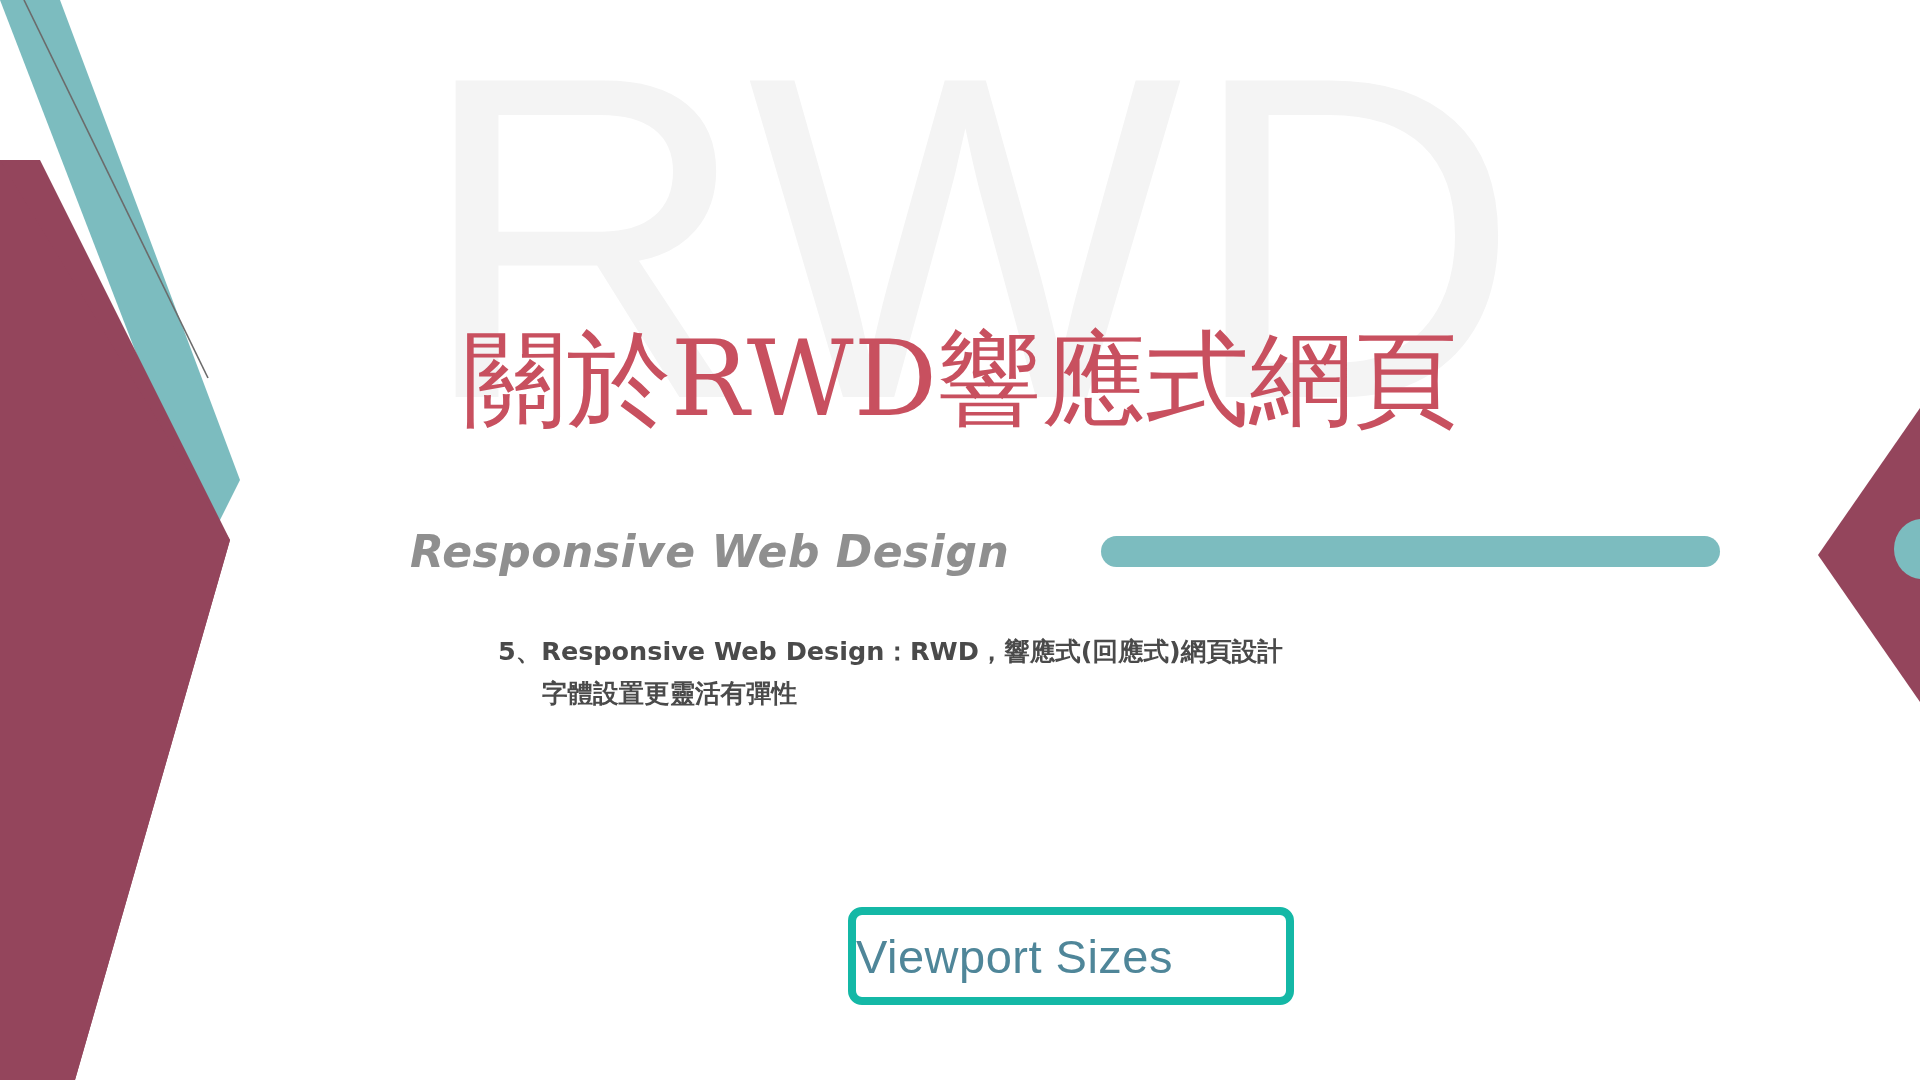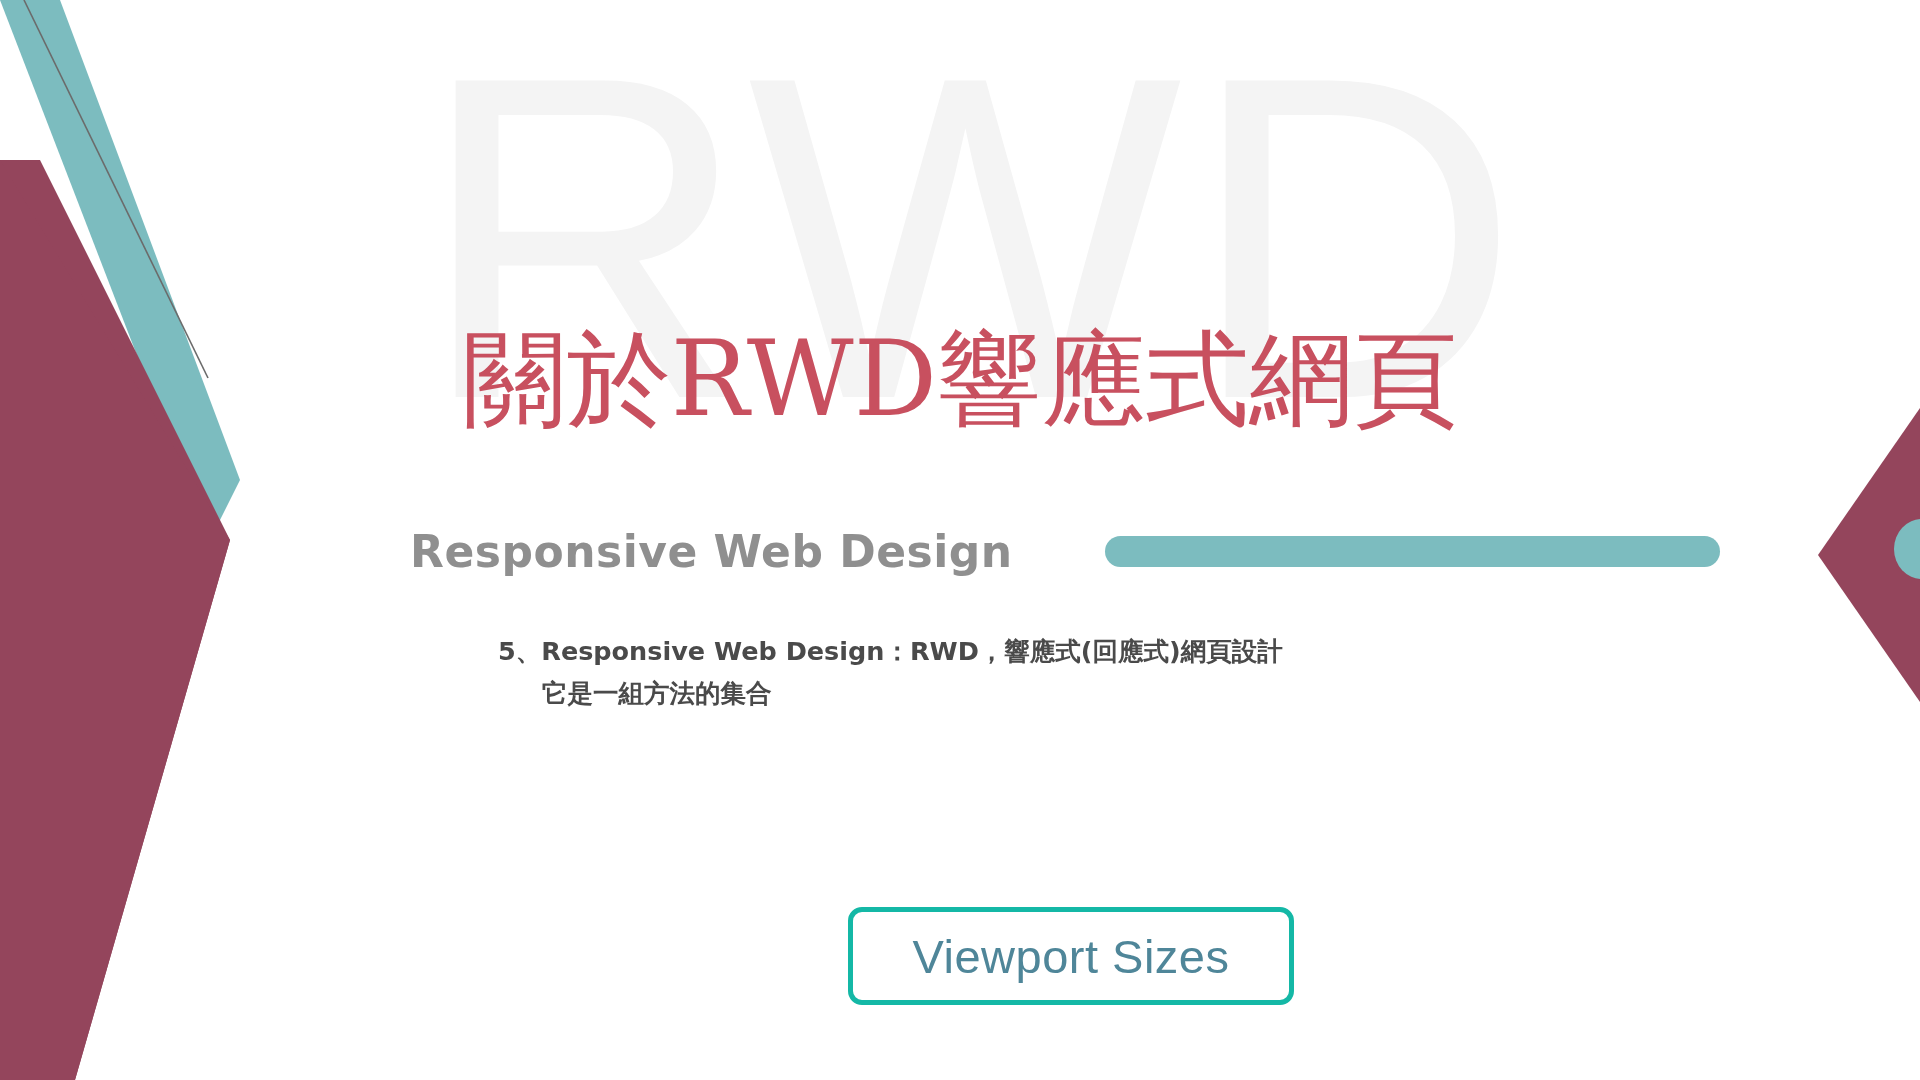--- a/index.html
+++ b/index.html
@@ -66,20 +66,21 @@
   
   .subtitle-row {
     position: absolute;
     left: 410px;
     top: 520px;
     width: 1310px;
     height: 62px;
     display: flex;
     align-items: center;
     gap: 92px;
+    font-style: italic;
   }
 
   .subtitle-text {
     font-family: "DejaVu Sans", "Liberation Sans", sans-serif;
     font-size: 44px;
     font-weight: 700;
     letter-spacing: 0.5px;
     color: #8f8f8f;
     white-space: nowrap;
   }
@@ -107,26 +108,25 @@
   .bullet-line { white-space: nowrap; }
   .bullet-line.indent { padding-left: 44px; }
 
   
   .vp-button {
     position: absolute;
     left: 848px;
     top: 907px;
     width: 446px;
     height: 98px;
-    border: 5px solid #14b8a6;
+    border: 8px solid #14b8a6;
     border-radius: 14px;
     background: #ffffff;
     display: flex;
     align-items: center;
-    justify-content: center;
     font-family: "Liberation Sans", "DejaVu Sans", sans-serif;
     font-size: 47px;
     font-weight: 400;
     color: #4f8699;
     letter-spacing: 0.5px;
     cursor: pointer;
   }
 </style>
 </head>
 <body>
@@ -155,20 +155,20 @@
 
   <h1 class="title">關於RWD響應式網頁</h1>
 
   <div class="subtitle-row">
     <div class="subtitle-text">Responsive Web Design</div>
     <div class="subtitle-bar"></div>
   </div>
 
   <div class="bullets">
     <div class="bullet-line">5、Responsive Web Design：RWD，響應式(回應式)網頁設計</div>
-    <div class="bullet-line indent">它是一組方法的集合</div>
+    <div class="bullet-line indent">字體設置更靈活有彈性</div>
   </div>
 
   <div class="vp-button">
     <span>Viewport Sizes</span>
   </div>
 
 </div>
 
 </body></html>

